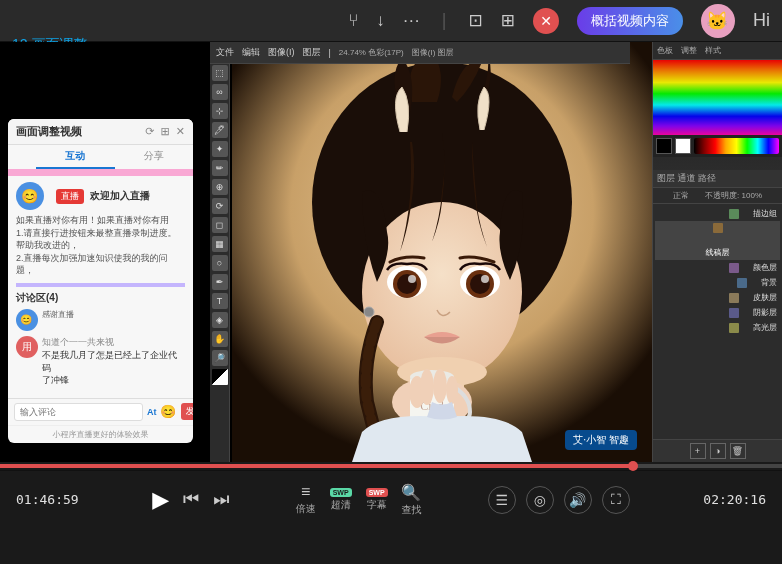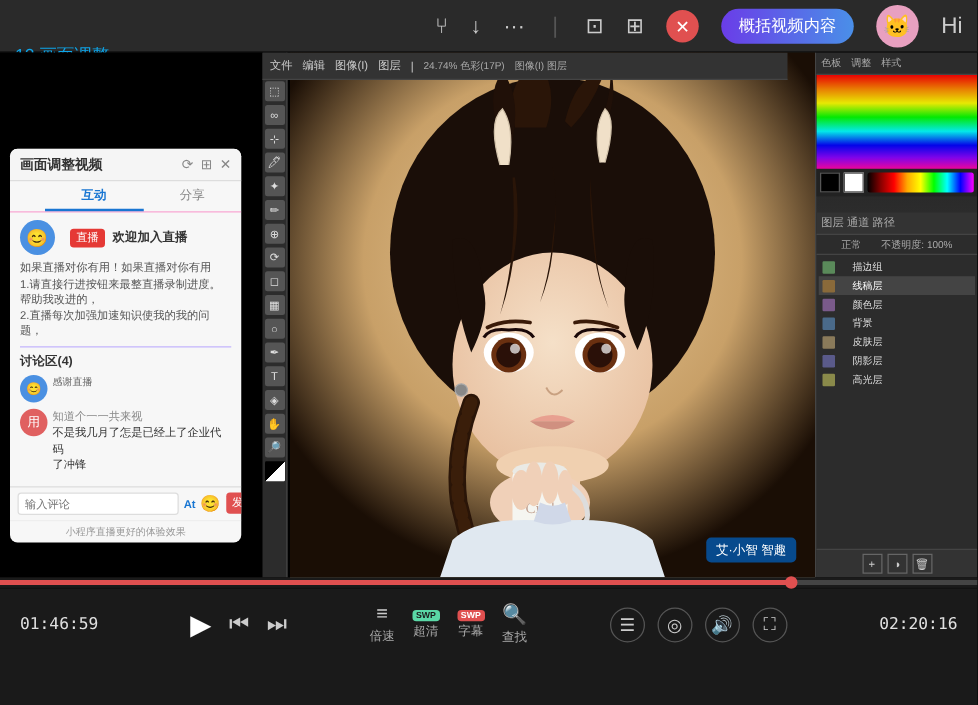--- a/index.html
+++ b/index.html
@@ -155,20 +155,21 @@
     }
 
     .ps-layer {
       display: flex;
       align-items: center;
       gap: 14px;
       padding: 2px 3px;
       font-size: 8px;
       color: #ccc;
       cursor: pointer;
+      justify-content: flex-end;
     }
 
     .ps-layer .layer-icon {
       width: 10px;
       height: 10px;
       background: #666;
       border-radius: 1px;
       flex-shrink: 0;
     }
 
@@ -205,21 +206,21 @@
 
     #chat-overlay .chat-header .chat-icons {
       display: flex;
       gap: 6px;
       color: #888;
       font-size: 11px;
     }
 
     #chat-tabs {
       display: flex;
-      border-bottom: 1px solid #f9a8d4;
+      border-bottom: 7px solid #f9a8d4;
       padding-left: 28px;
     }
 
     #chat-tabs .tab {
       flex: 1;
       text-align: center;
       padding: 4px;
       font-size: 10px;
       color: #888;
       cursor: pointer;
@@ -265,21 +266,21 @@
       line-height: 1.4;
       margin-top: 4px;
     }
 
     .comment-section-title {
       font-size: 10px;
       font-weight: bold;
       color: #333;
       margin: 6px 0 4px;
       padding-top: 4px;
-      border-top: 1px solid #c4b5fd;
+      border-top: 4px solid #c4b5fd;
     }
 
     .comment-item {
       display: flex;
       gap: 4px;
       margin-bottom: 5px;
       align-items: flex-start;
     }
 
     .comment-avatar {
@@ -694,21 +695,21 @@
     <div class="ps-section-label">图层 通道 路径</div>
     <div style="font-size:8px;color:#aaa;padding:2px 20px;display:flex;align-items:center;gap:4px;border-bottom:1px solid #444;">
       <span>正常</span>
       <span style="margin-left:auto;">不透明度: 100%</span>
     </div>
     <div class="ps-layers">
       <div class="ps-layer">
         <div class="layer-icon" style="background:#5a8a5a;"></div>
         <span style="font-size:8px;color:#ddd;">描边组</span>
       </div>
-      <div class="ps-layer" style="background:#444;">
+      <div class="ps-layer" style="background:#444;flex-direction:column;">
         <div class="layer-icon" style="background:#8a6a3a;"></div>
         <span style="font-size:8px;color:#fff;">线稿层</span>
       </div>
       <div class="ps-layer">
         <div class="layer-icon" style="background:#7a5a8a;"></div>
         <span style="font-size:8px;color:#ddd;">颜色层</span>
       </div>
       <div class="ps-layer">
         <div class="layer-icon" style="background:#4a6a8a;"></div>
         <span style="font-size:8px;color:#ddd;">背景</span>

